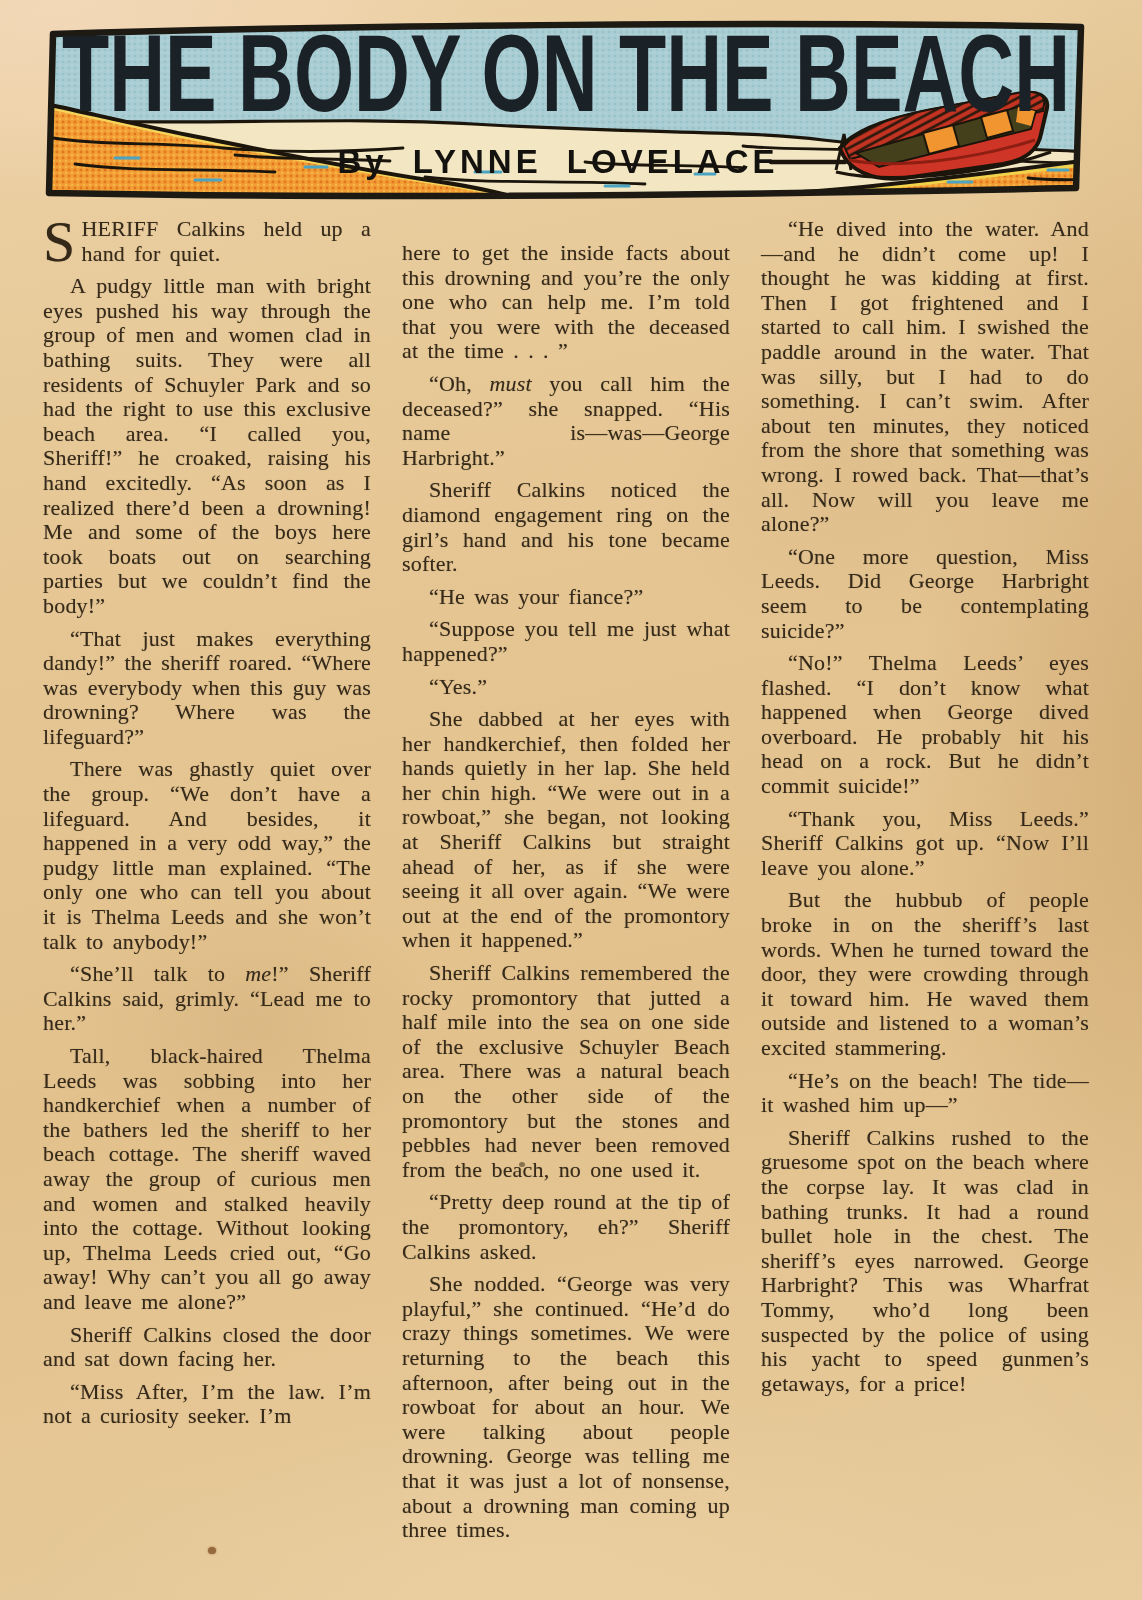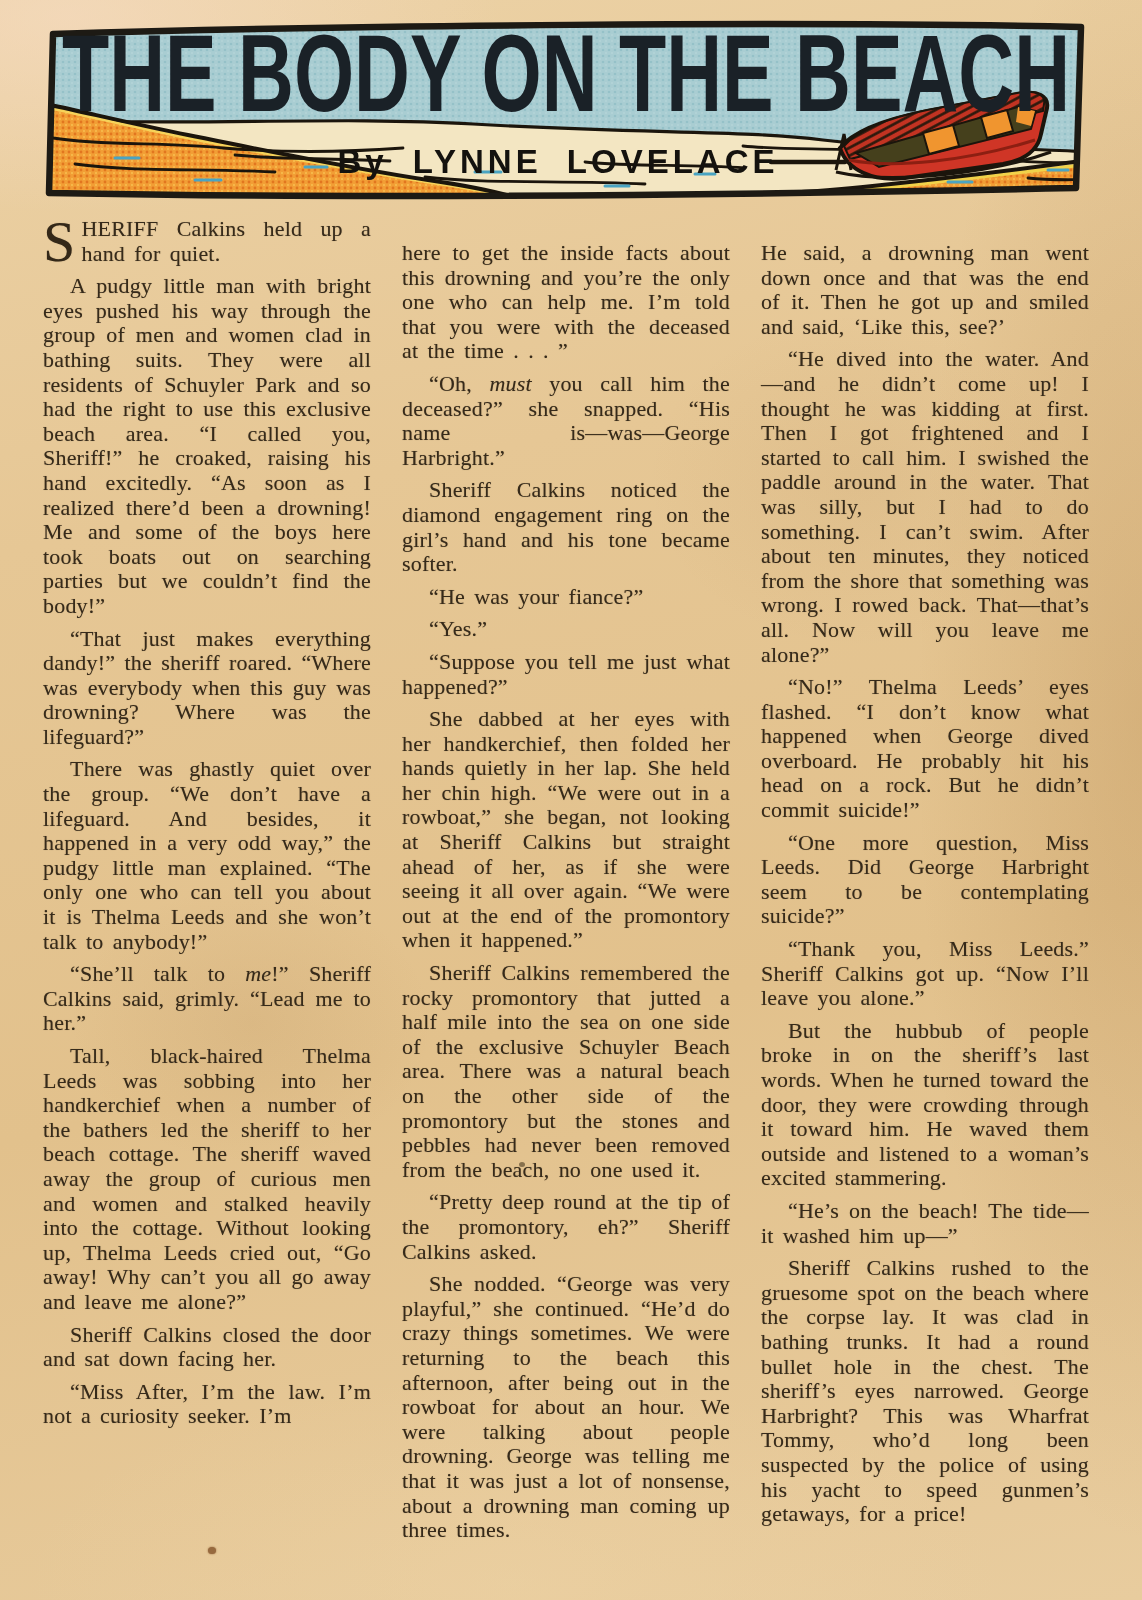--- a/index.html
+++ b/index.html
@@ -144,32 +144,31 @@
         <p>“She’ll talk to <em>me</em>!” Sheriff Calkins said, grimly. “Lead me to her.”</p>
         <p>Tall, black-haired Thelma Leeds was sobbing into her handkerchief when a number of the bathers led the sheriff to her beach cottage. The sheriff waved away the group of curious men and women and stalked heavily into the cottage. Without looking up, Thelma Leeds cried out, “Go away! Why can’t you all go away and leave me alone?”</p>
         <p>Sheriff Calkins closed the door and sat down facing her.</p>
         <p>“Miss After, I’m the law. I’m not a curiosity seeker. I’m</p>
       </div>
     <div class="column">
         <p class="noindent">here to get the inside facts about this drowning and you’re the only one who can help me. I’m told that you were with the deceased at the time . . . ”</p>
         <p>“Oh, <em>must</em> you call him the deceased?” she snapped. “His name is—was—George Harbright.”</p>
         <p>Sheriff Calkins noticed the diamond engagement ring on the girl’s hand and his tone became softer.</p>
         <p>“He was your fiance?”</p>
+        <p>“Suppose you tell me just what happened?”</p>
         <p>“Yes.”</p>
-        <p>“Suppose you tell me just what happened?”</p>
         <p>She dabbed at her eyes with her handkerchief, then folded her hands quietly in her lap. She held her chin high. “We were out in a rowboat,” she began, not looking at Sheriff Calkins but straight ahead of her, as if she were seeing it all over again. “We were out at the end of the promontory when it happened.”</p>
         <p>Sheriff Calkins remembered the rocky promontory that jutted a half mile into the sea on one side of the exclusive Schuyler Beach area. There was a natural beach on the other side of the promontory but the stones and pebbles had never been removed from the beach, no one used it.</p>
         <p>“Pretty deep round at the tip of the promontory, eh?” Sheriff Calkins asked.</p>
         <p>She nodded. “George was very playful,” she continued. “He’d do crazy things sometimes. We were returning to the beach this afternoon, after being out in the rowboat for about an hour. We were talking about people drowning. George was telling me that it was just a lot of nonsense, about a drowning man coming up three times.</p>
       </div>
     <div class="column">
-        <p class="noindent">He said, a drowning man went down once and that was the end of it. Then he got up and smiled and said, ‘Like this, see?’</p>
         <p>“He dived into the water. And—and he didn’t come up! I thought he was kidding at first. Then I got frightened and I started to call him. I swished the paddle around in the water. That was silly, but I had to do something. I can’t swim. After about ten minutes, they noticed from the shore that something was wrong. I rowed back. That—that’s all. Now will you leave me alone?”</p>
+        <p>“One more question, Miss Leeds. Did George Harbright seem to be contemplating suicide?”</p>
         <p>“No!” Thelma Leeds’ eyes flashed. “I don’t know what happened when George dived overboard. He probably hit his head on a rock. But he didn’t commit suicide!”</p>
-        <p>“One more question, Miss Leeds. Did George Harbright seem to be contemplating suicide?”</p>
         <p>“Thank you, Miss Leeds.” Sheriff Calkins got up. “Now I’ll leave you alone.”</p>
         <p>But the hubbub of people broke in on the sheriff’s last words. When he turned toward the door, they were crowding through it toward him. He waved them outside and listened to a woman’s excited stammering.</p>
         <p>“He’s on the beach! The tide—it washed him up—”</p>
         <p>Sheriff Calkins rushed to the gruesome spot on the beach where the corpse lay. It was clad in bathing trunks. It had a round bullet hole in the chest. The sheriff’s eyes narrowed. George Harbright? This was Wharfrat Tommy, who’d long been suspected by the police of using his yacht to speed gunmen’s getaways, for a price!</p>
       </div>
   </div>
 
   <div class="stain stain-a"></div>
   <div class="stain stain-b"></div>
 </div>

